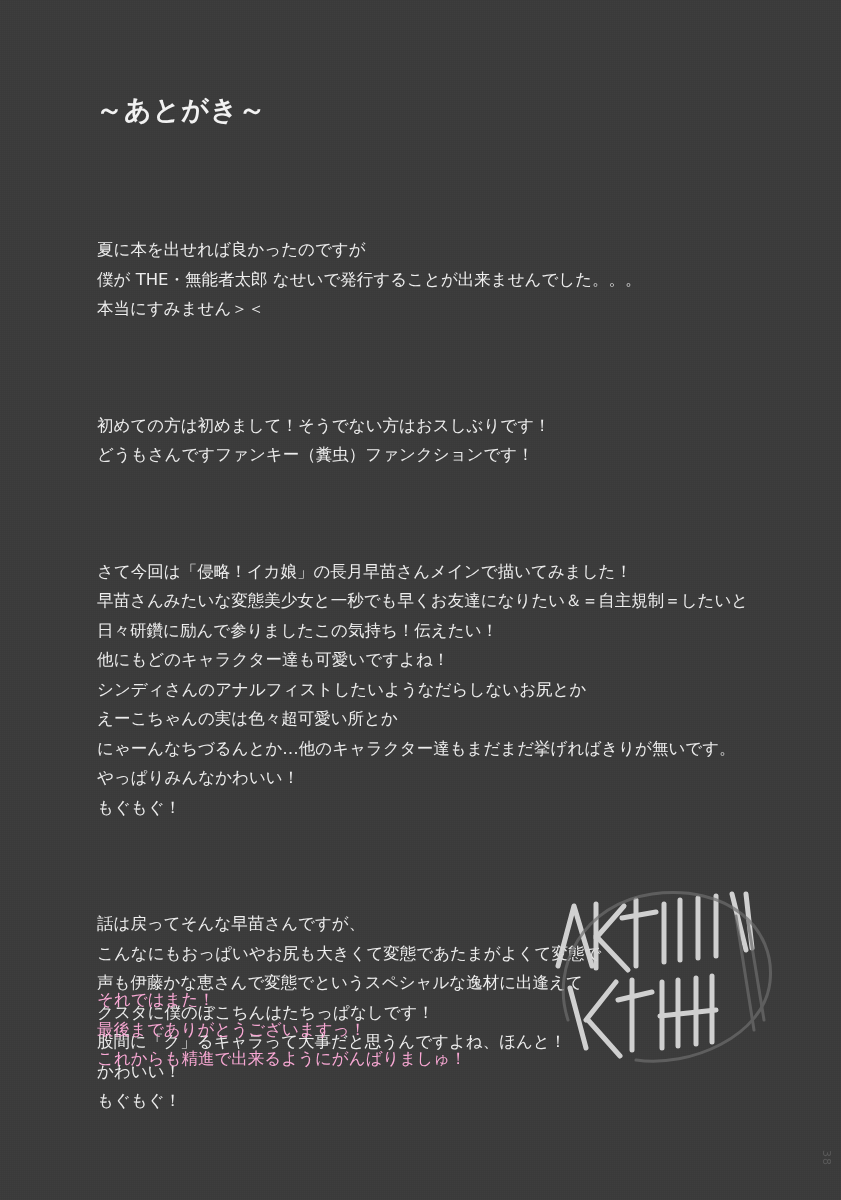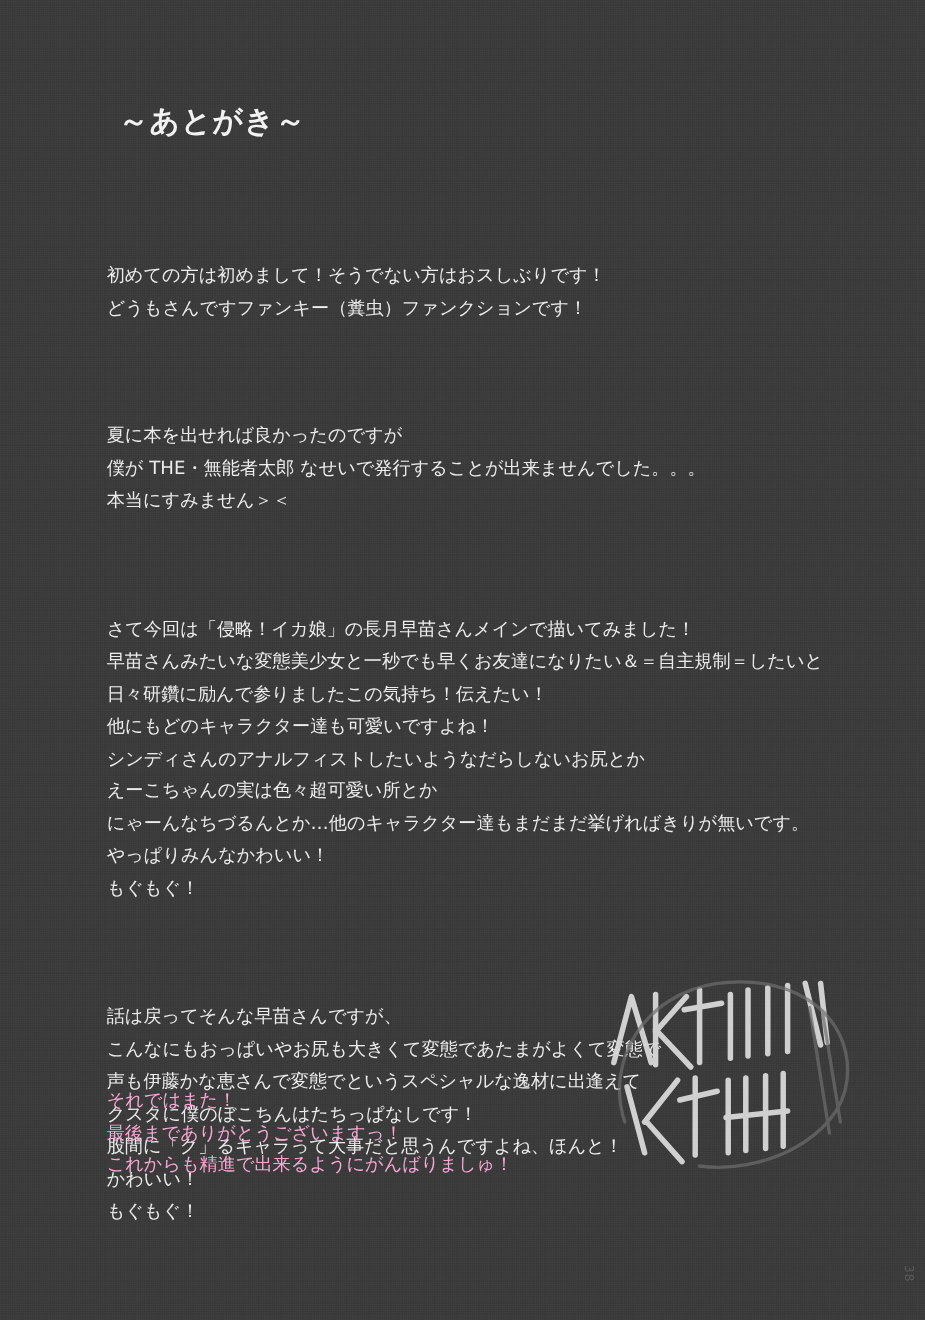--- a/index.html
+++ b/index.html
@@ -31,21 +31,20 @@
   }
   .afterword-title {
     position: absolute;
     left: 96px;
     top: 92px;
     font-size: 27px;
     font-weight: bold;
     letter-spacing: 1px;
     color: #f2f2f2;
     white-space: nowrap;
-    margin-left: 12px;
   }
   .body-text {
     position: absolute;
     left: 97px;
     top: 176px;
     width: 690px;
     font-size: 16.5px;
     line-height: 29.5px;
     color: #ededed;
     white-space: pre-wrap;
@@ -89,25 +88,25 @@
 </style>
 </head>
 <body>
 
 <div class="page">
   <div class="grain"></div>
 
   <div class="afterword-title">～あとがき～</div>
 
   <div class="body-text">
-    <p class="para">初めての方は初めまして！そうでない方はおスしぶりです！
-どうもさんですファンキー（糞虫）ファンクションです！</p>
     <p class="para">夏に本を出せれば良かったのですが
 僕が THE・無能者太郎 なせいで発行することが出来ませんでした。。。
 本当にすみません＞＜</p>
+    <p class="para">初めての方は初めまして！そうでない方はおスしぶりです！
+どうもさんですファンキー（糞虫）ファンクションです！</p>
     <p class="para">さて今回は「侵略！イカ娘」の長月早苗さんメインで描いてみました！
 早苗さんみたいな変態美少女と一秒でも早くお友達になりたい＆＝自主規制＝したいと
 日々研鑽に励んで参りましたこの気持ち！伝えたい！
 他にもどのキャラクター達も可愛いですよね！
 シンディさんのアナルフィストしたいようなだらしないお尻とか
 えーこちゃんの実は色々超可愛い所とか
 にゃーんなちづるんとか…他のキャラクター達もまだまだ挙げればきりが無いです。
 やっぱりみんなかわいい！
 もぐもぐ！</p>
     <p class="para">話は戻ってそんな早苗さんですが、

